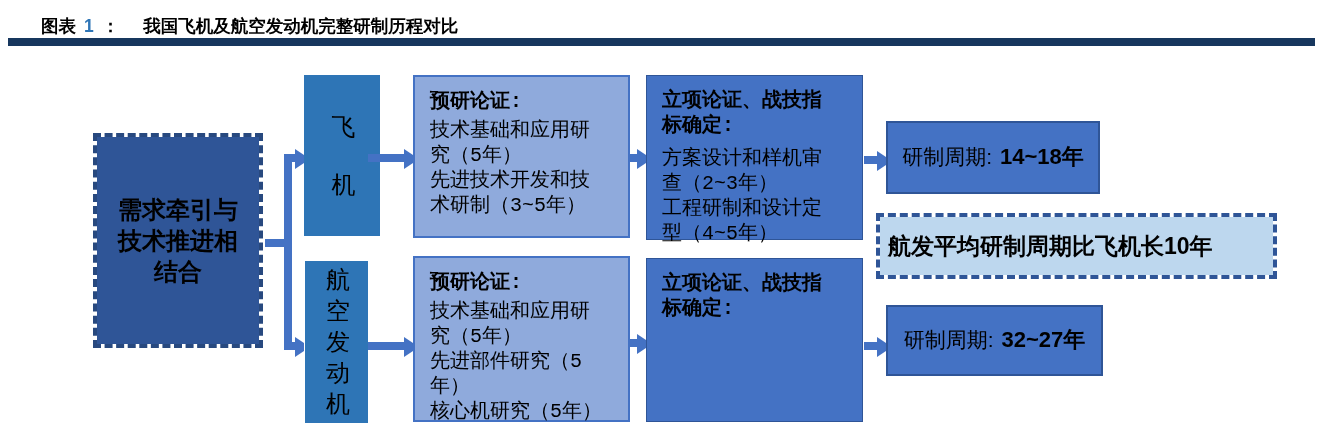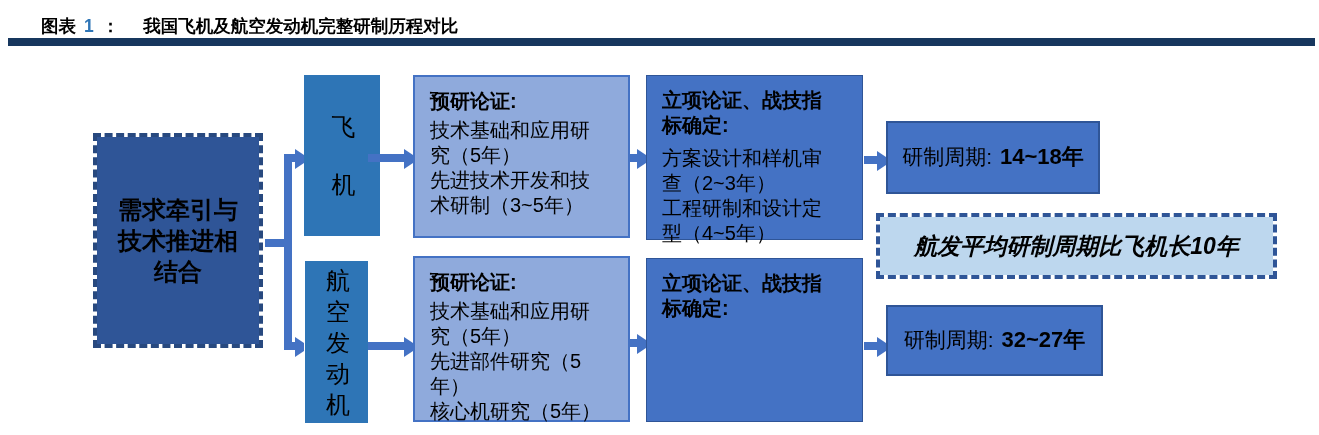--- a/index.html
+++ b/index.html
@@ -56,28 +56,29 @@
   }
   .plane-box { left: 296px; top: 67px; width: 76px; height: 161px; }
   .engine-box { left: 297px; top: 253px; width: 63px; height: 162px; }
   .vtext {
     width: 1.2em;
     text-align: center;
     word-break: break-all;
     font-size: 24px;
   }
   .plane-box .vtext { line-height: 58px; }
-  .engine-box .vtext { line-height: 31px; }
+  .engine-box .vtext { line-height: 31px; font-family: Liberation Serif, serif; }
 
   
   .detail {
     width: 217px;
     font-size: 20px;
     line-height: 1.25;
     padding: 12px 5px 6px 11px;
+    font-family: Liberation Mono, monospace;
   }
   .detail .hd { font-weight: bold; }
   .light-box {
     background: #8FAADC;
     border: 2px solid #4472C4;
   }
   .primary-box {
     background: #4472C4;
     border: 1.5px solid #2F5597;
   }
@@ -100,24 +101,23 @@
   .cycle-box .c-label { font-size: 21px; }
   .cycle-box .c-value { font-size: 22px; font-weight: bold; }
 
   
   .callout-box {
     left: 868px; top: 205px;
     width: 401px; height: 66px;
     background: #BDD7EE;
     background-clip: padding-box;
     border: 4px dashed #2F5597;
-    display: flex; align-items: center; justify-content: center;
+    display: flex; align-items: center; 
     font-size: 23px; font-weight: bold;
     text-align: center;
-    font-style: italic;
   }
 
   
   .hline, .vline { position: absolute; background: #4472C4; }
   .hline { height: 3px; }
   .vline { width: 3px; }
   .ahead {
     position: absolute;
     width: 0; height: 0;
     border-top: 6px solid transparent;

